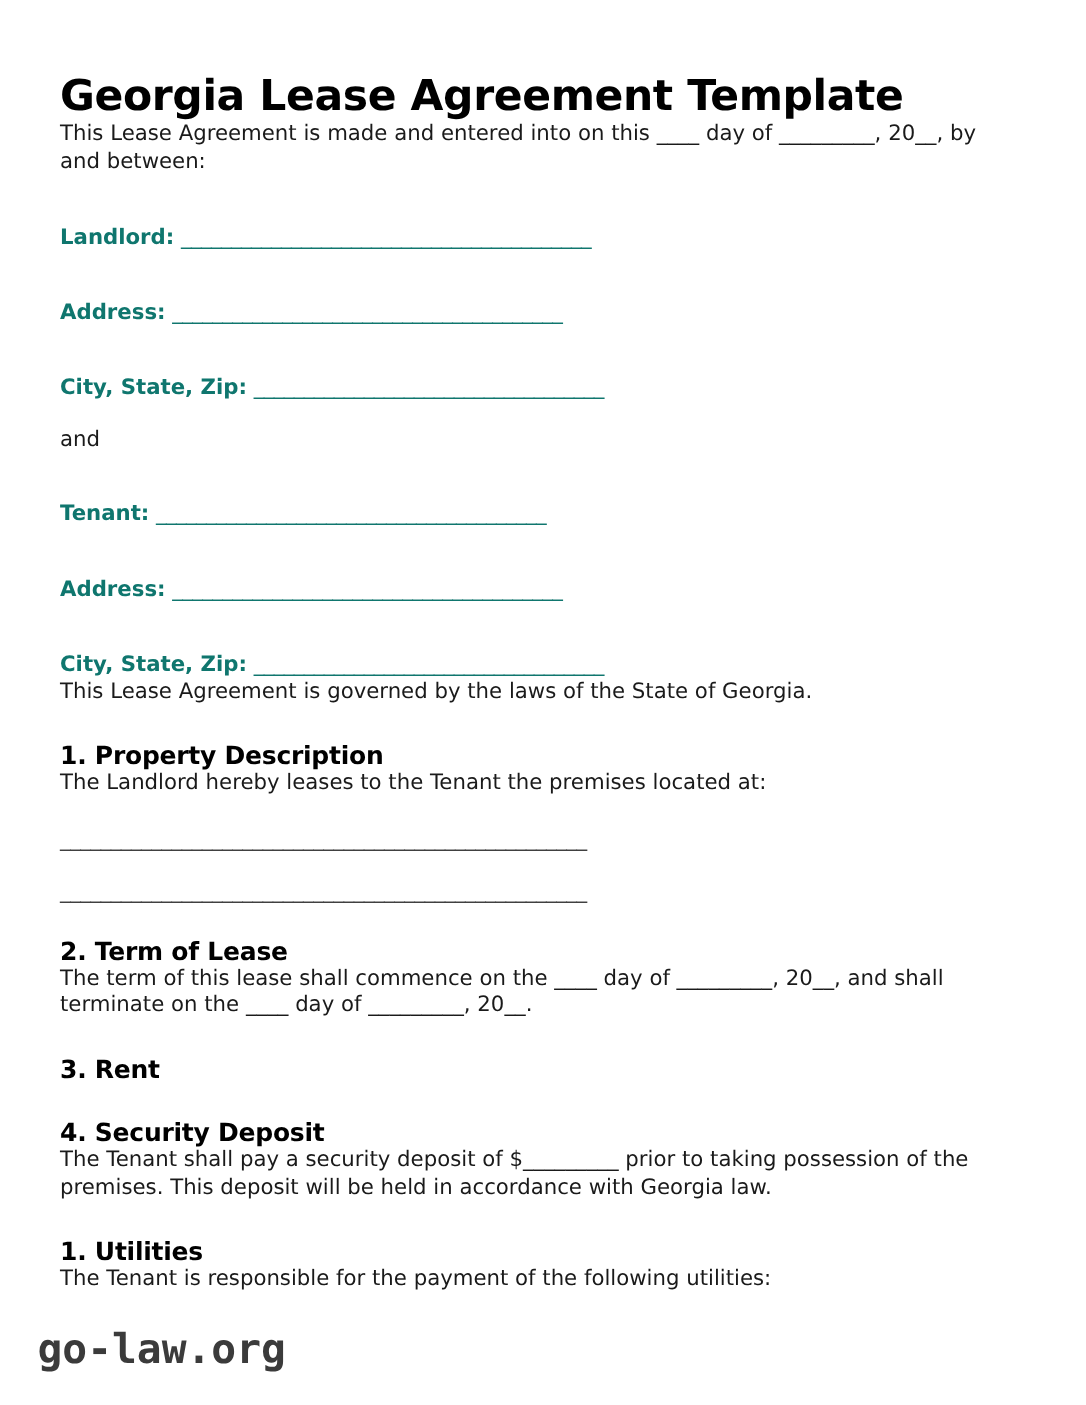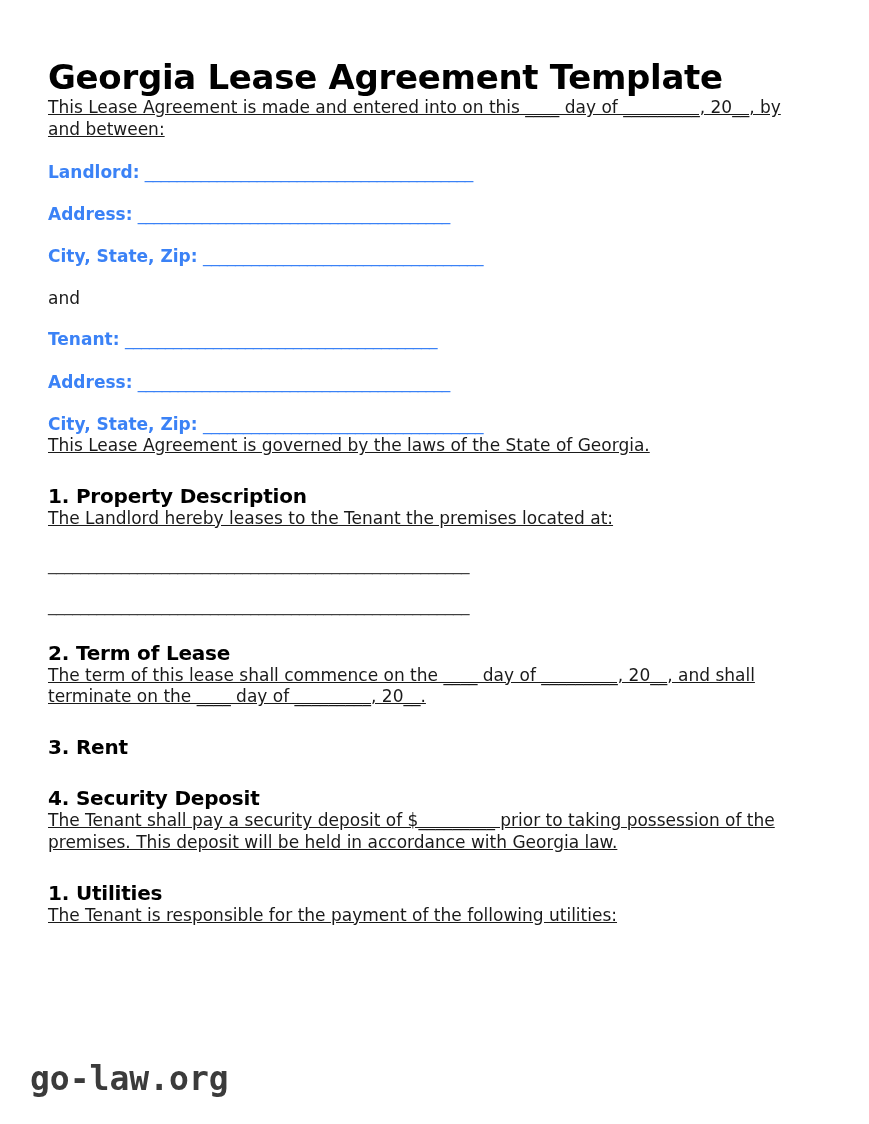--- a/index.html
+++ b/index.html
@@ -34,32 +34,31 @@
     padding-top: 58px;
     line-height: 1.15;
     color: #000;
   }
   p.body-text {
     font-size: 17px;
     line-height: 1.28;
     margin: 0;
     color: #1a1a1a;
     font-weight: normal;
-    text-decoration: underline;
   }
   .intro {
     margin-top: 24px;
     max-width: 760px;
   }
   .field-row {
     font-size: 17px;
     line-height: 1.25;
-    margin-top: 21px;
+    margin-top: 39px;
     white-space: nowrap;
-    color: #3b82f6;
+    color: #0f766e;
   }
   .field-label {
     font-weight: bold;
   }
   .field-blank {
     font-weight: normal;
     letter-spacing: -0.5px;
   }
   .plain-row {
     font-size: 17px;

